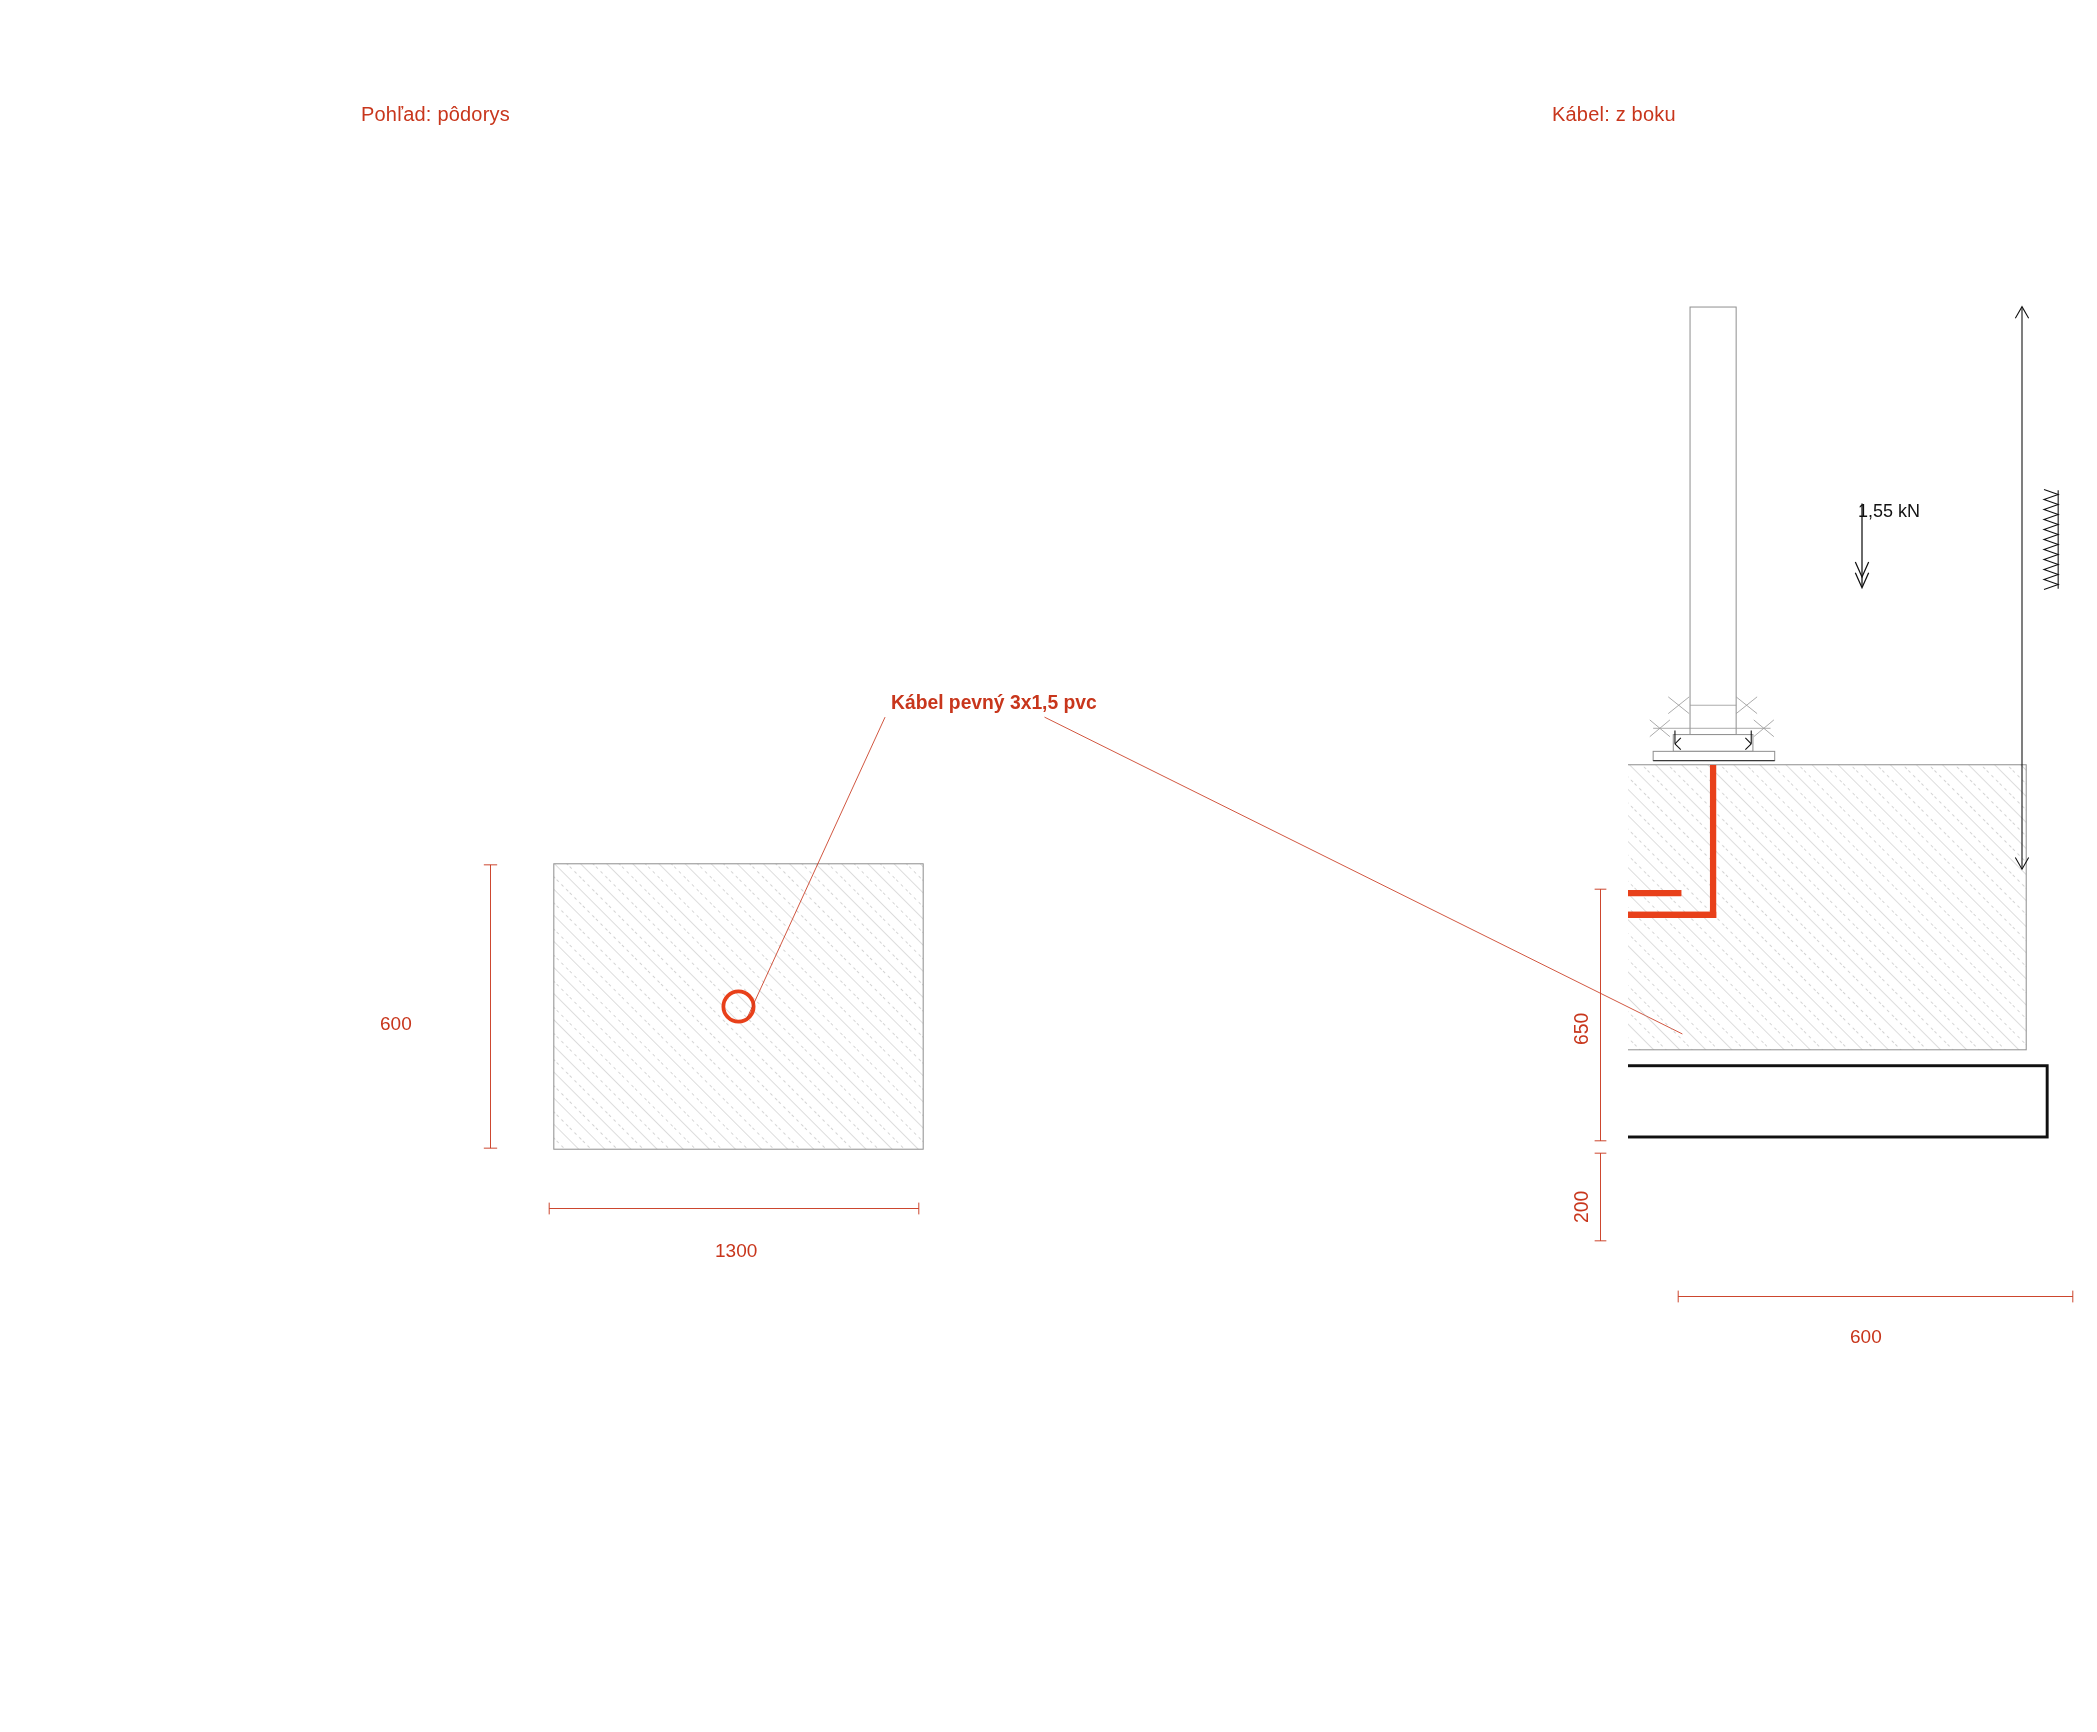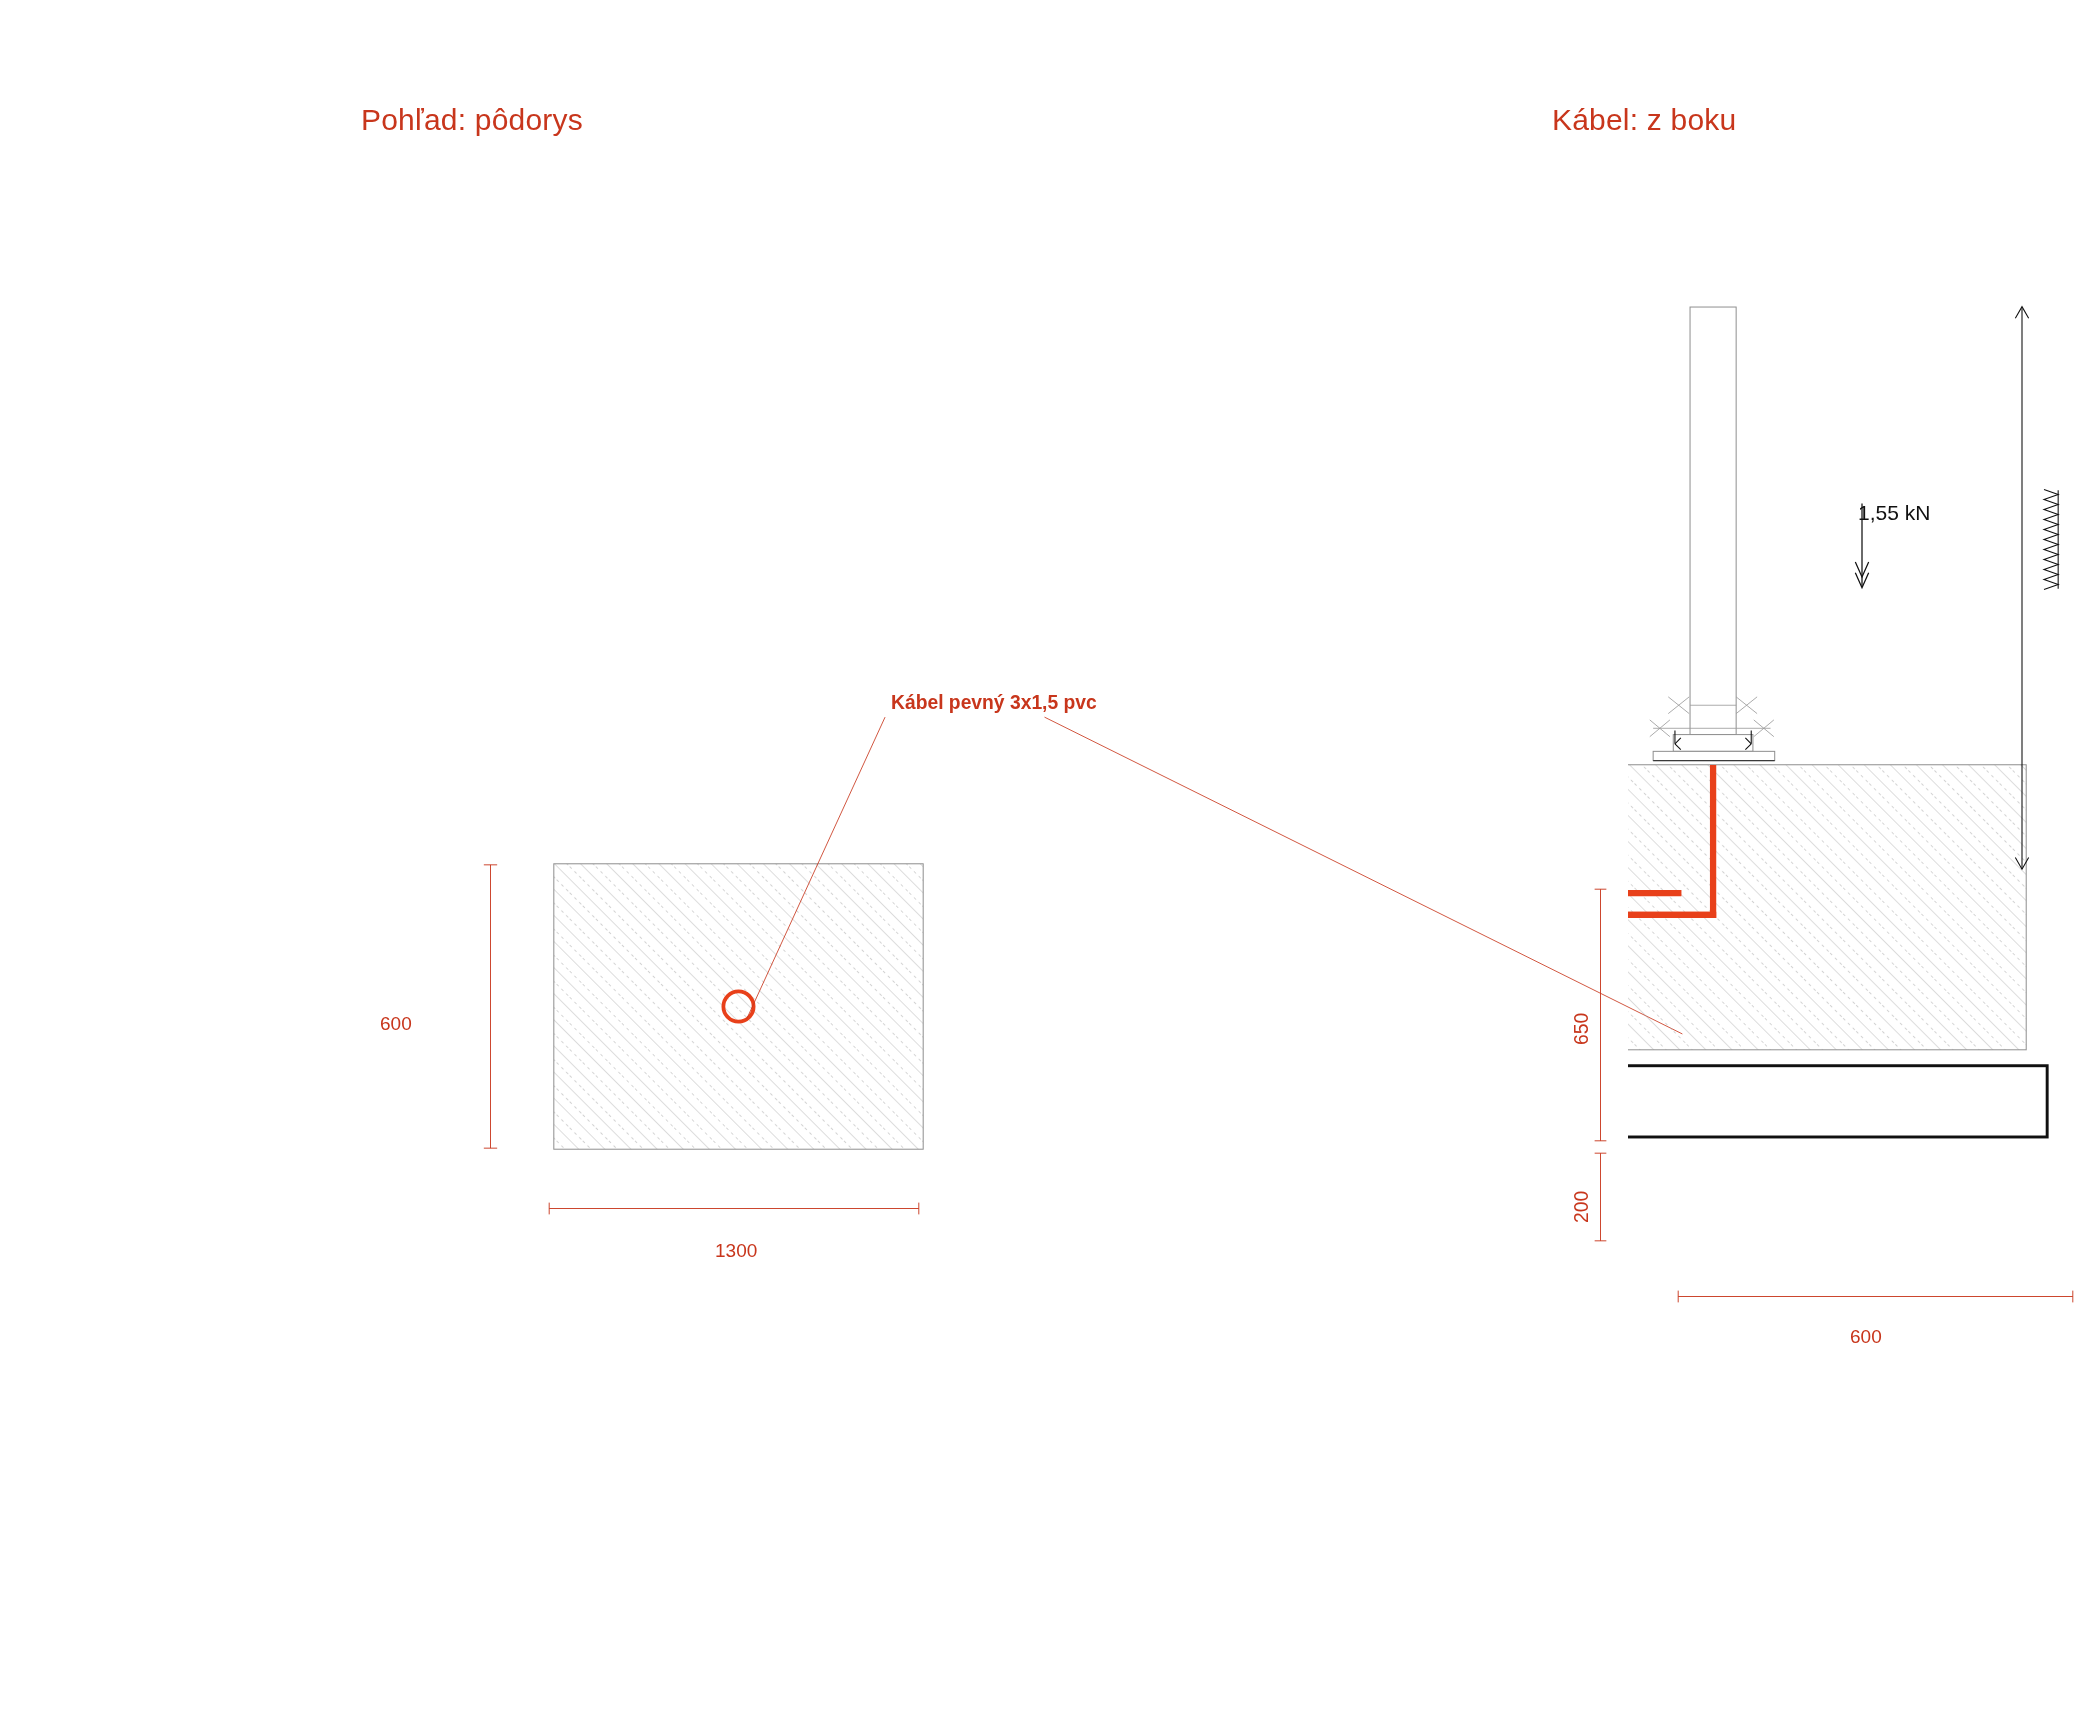--- a/index.html
+++ b/index.html
@@ -14,21 +14,21 @@
     position: relative;
     width: 2453px;
     height: 1733px;
     background: #ffffff;
     overflow: hidden;
   }
   .abs { position: absolute; }
 
   .title {
     color: #c8361c;
-    font-size: 30px;
+    font-size: 20px;
     font-family: "Liberation Sans", sans-serif;
     white-space: nowrap;
     letter-spacing: 0.2px;
   }
   .dimtext {
     color: #c8361c;
     font-size: 19px;
     white-space: nowrap;
   }
   .dimtext-vert {
@@ -39,21 +39,21 @@
     transform-origin: left top;
   }
   .leadertext {
     color: #c8361c;
     font-size: 19.3px;
     white-space: nowrap;
     font-weight: bold;
   }
   .loadtext {
     color: #111111;
-    font-size: 21px;
+    font-size: 18px;
     white-space: nowrap;
   }
   svg { display:block; }
 </style>
 </head>
 <body>
 
 <div id="sheet">
 
   <div class="abs title" style="left:361px; top:103px;">Pohľad: pôdorys</div>

